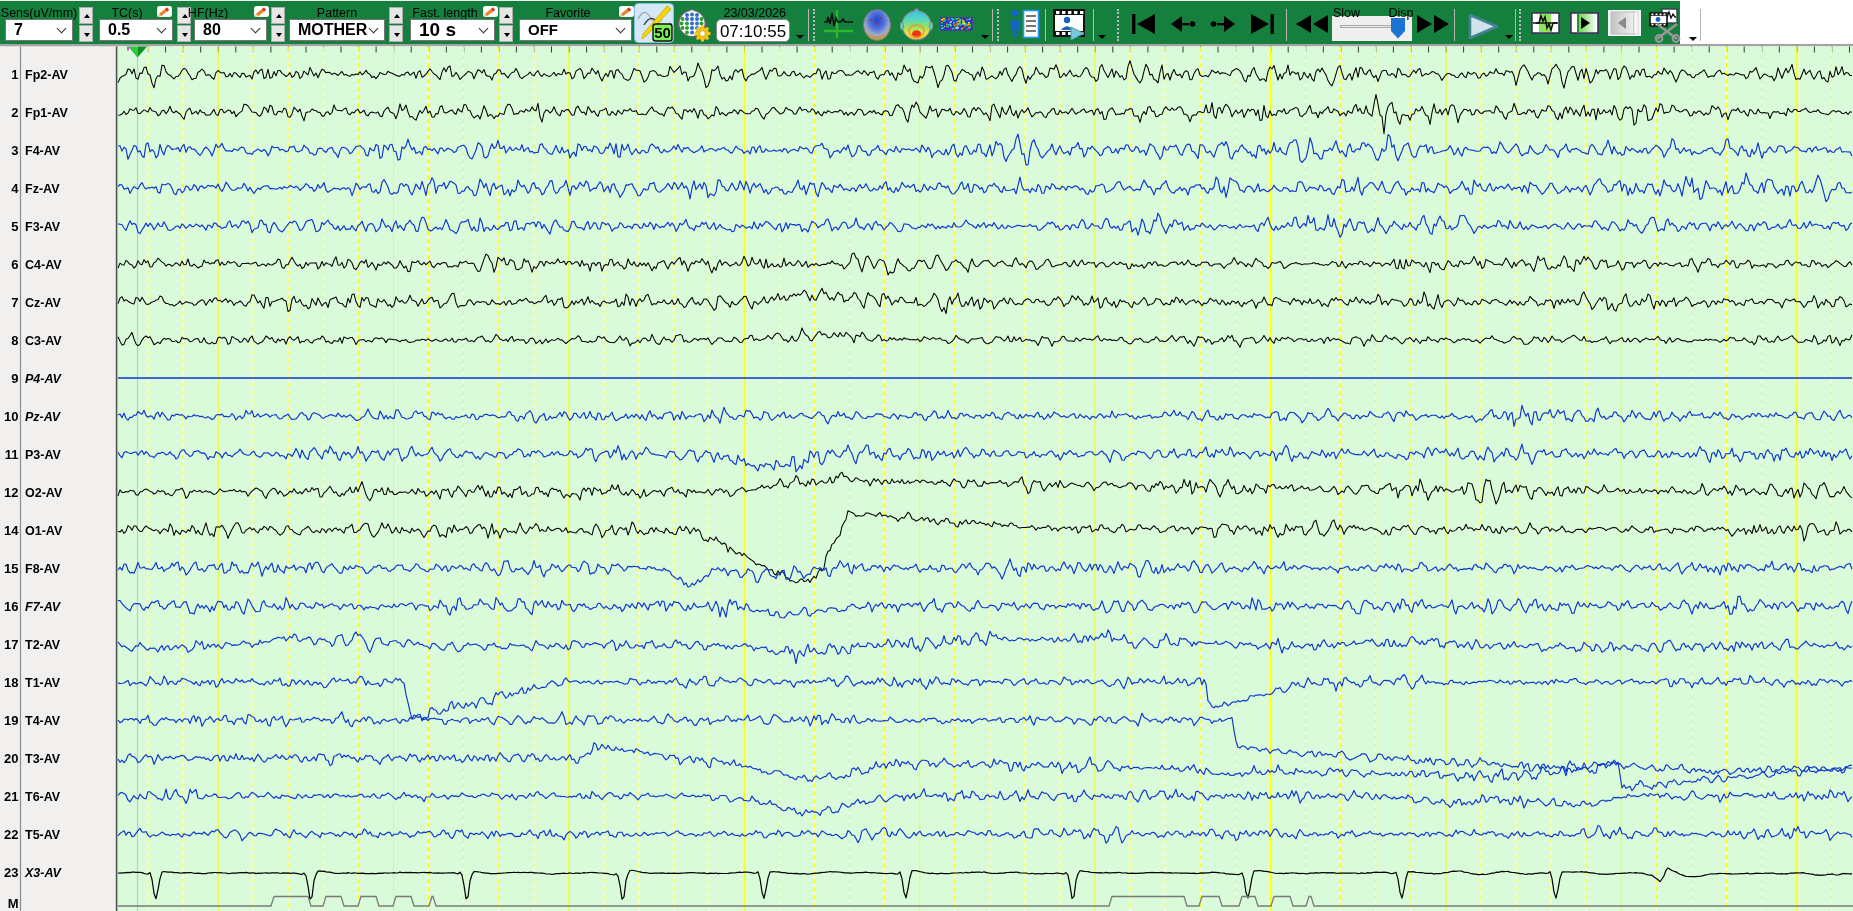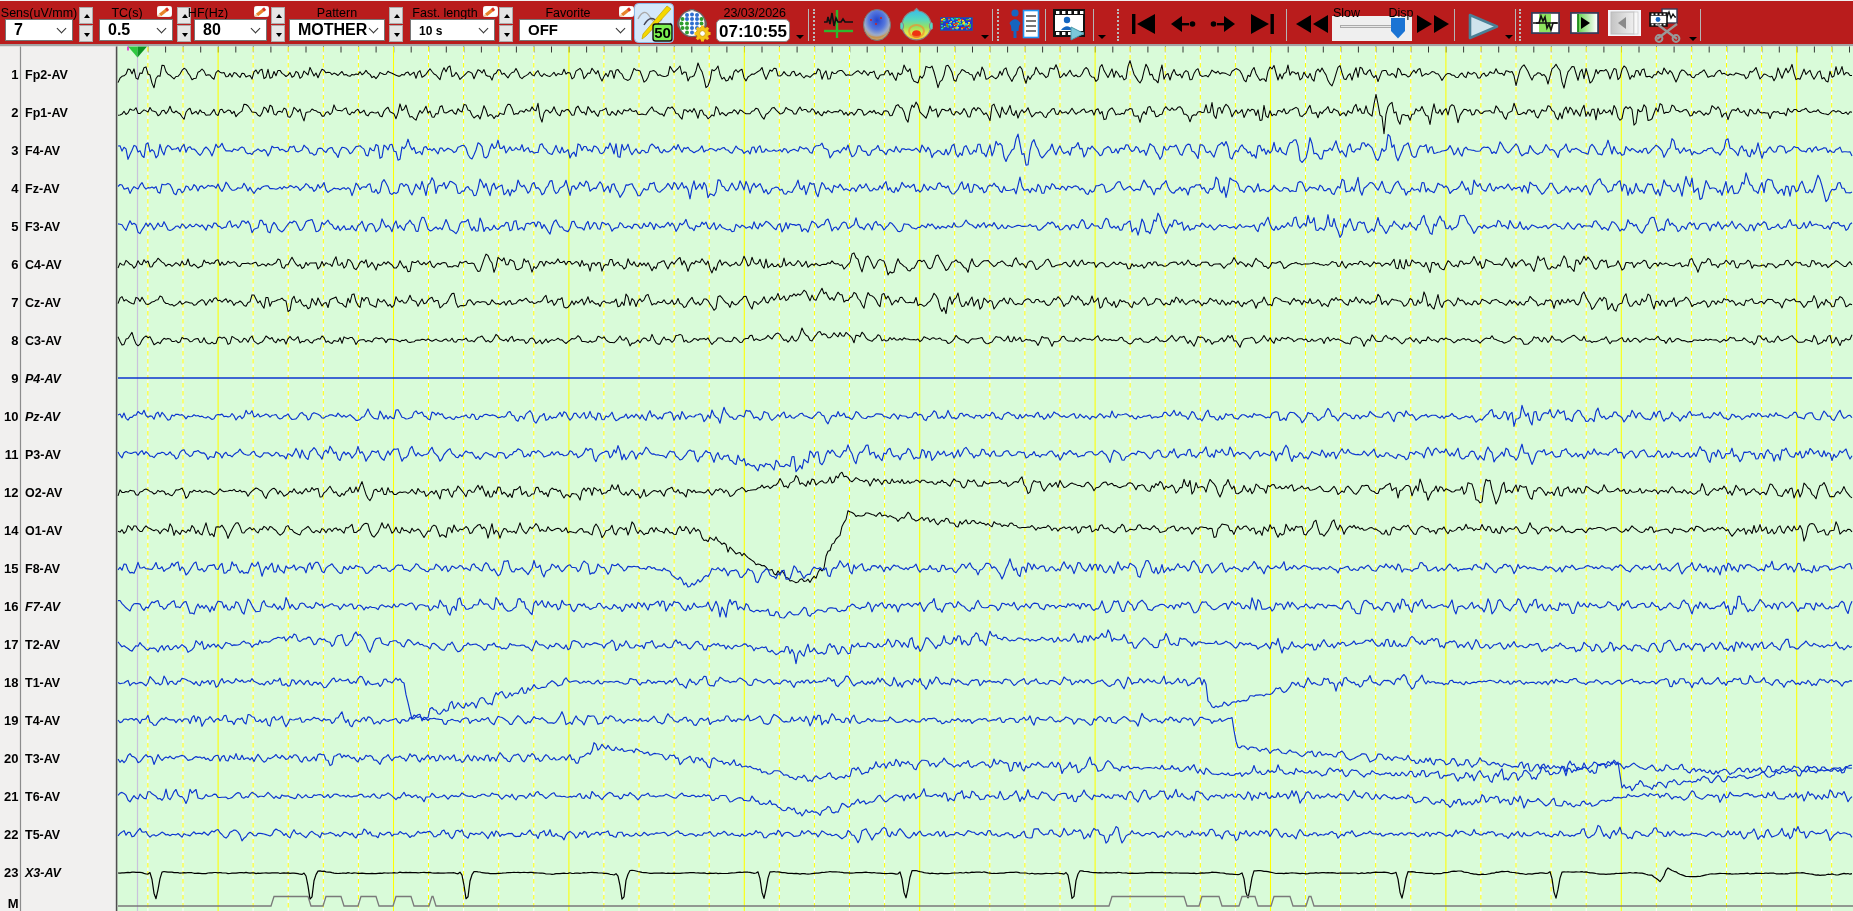--- a/index.html
+++ b/index.html
@@ -1,16 +1,16 @@
 <!DOCTYPE html>
 <html><head><meta charset="utf-8"><style>
 * {margin:0;padding:0;box-sizing:border-box}
 body {width:1853px;height:911px;overflow:hidden;font-family:"Liberation Sans",sans-serif;background:#fff;position:relative}
 .abs {position:absolute}
-#tb {position:absolute;left:0;top:0;width:1853px;height:44px;background:#b91c1c;border-top:1px solid #f0f0f0}
+#tb {position:absolute;left:0;top:0;width:1680px;height:44px;background:#15803d;border-top:1px solid #f0f0f0}
 .tl {position:absolute;top:5px;font-size:12.5px;text-align:center;color:#000;white-space:nowrap}
 .dd {position:absolute;top:18px;height:22px;background:#fff;border:1px solid #767676;font-weight:bold;line-height:20px;padding-left:8px;white-space:nowrap}
 .chev {position:absolute;right:7px;top:5px;width:7px;height:7px;border-right:1.6px solid #333;border-bottom:1.6px solid #333;transform:rotate(45deg)}
 .spin {position:absolute;top:6px;width:14px;height:35px}
 .sb {position:absolute;left:0;width:14px;height:17px;background:#e6e6e6;border:1px solid #acacac}
 .tup {position:absolute;left:3.5px;top:6px;width:0;height:0;border-left:3.5px solid transparent;border-right:3.5px solid transparent;border-bottom:4.5px solid #000}
 .tdn {position:absolute;left:3.5px;top:6.5px;width:0;height:0;border-left:3.5px solid transparent;border-right:3.5px solid transparent;border-top:4.5px solid #000}
 .dar {position:absolute;width:0;height:0;border-left:4px solid transparent;border-right:4px solid transparent;border-top:4.5px solid #000}
 .vsep {position:absolute;top:8px;height:32px;width:1px;background:#b5b5b5}
 .vdot {position:absolute;top:8px;height:32px;width:1px;border-left:2px dotted #bbb}
@@ -75,21 +75,21 @@
     </div>
 <div class="tl" style="left:375px;width:140px">Fast. length</div>
 <svg class="abs" style="left:483px;top:5px" width="15" height="11" viewBox="0 0 15 11">
       <rect x="0" y="0" width="15" height="11" rx="3" fill="#fff" stroke="#ddd" stroke-width="0.5"></rect>
       <g transform="rotate(-38 7 6)">
         <rect x="2" y="4.2" width="8.5" height="3.4" fill="#e8842c"></rect>
         <rect x="9.7" y="4.2" width="2.6" height="3.4" fill="#d93025"></rect>
         <polygon points="2,4.2 2,7.6 -1.2,5.9" fill="#f2c89c"></polygon>
       </g>
     </svg>
-<div class="dd" style="left:410px;width:85px"><span style="font-size:12px">10 s</span><span class="chev"></span></div>
+<div class="dd" style="left:410px;width:85px"><span style="font-size:19px">10 s</span><span class="chev"></span></div>
 <div class="spin" style="left:499px">
       <div class="sb">
         <div class="tup"></div>
       </div>
       <div class="sb" style="top:18px">
         <div class="tdn"></div>
       </div>
     </div>
 <div class="tl" style="left:498px;width:140px">Favorite</div>
 <svg class="abs" style="left:619px;top:5px" width="15" height="11" viewBox="0 0 15 11">
@@ -138,21 +138,21 @@
 <g stroke="#f5c518" stroke-width="3">
 <line x1="26.5" y1="16.5" x2="26.5" y2="32.5"></line>
           <line x1="18.5" y1="24.5" x2="34.5" y2="24.5"></line>
 <line x1="20.8" y1="18.8" x2="32.2" y2="30.2"></line>
           <line x1="32.2" y1="18.8" x2="20.8" y2="30.2"></line>
 </g>
 <circle cx="26.5" cy="24.5" r="2.8" fill="#fff" stroke="#c79a06" stroke-width="0.8"></circle>
 </g>
 </svg>
 <div class="abs" style="left:722px;top:5px;width:64px;text-align:right;font-size:12.5px">23/03/2026</div>
-<div class="abs" style="left:716px;top:18px;width:74px;height:23px;border:1px solid #888;border-radius:5px;background:#fff;text-align:center;font-size:17px;font-weight:bold;line-height:23px">07:10:55</div>
+<div class="abs" style="left:716px;top:18px;width:74px;height:23px;border:1px solid #888;border-radius:5px;background:#fff;text-align:center;font-size:17px;font-weight:normal;line-height:23px">07:10:55</div>
 <div class="dar" style="left:796px;top:34px"></div>
 <div class="vsep" style="left:808px"></div>
 <div class="vdot" style="left:813px"></div>
 <svg class="abs" style="left:823px;top:8px" width="31" height="30" viewBox="0 0 31 30">
 <line x1="14" y1="1" x2="14" y2="29" stroke="#2db82d" stroke-width="2.4"></line>
 <line x1="1" y1="22" x2="30" y2="22" stroke="#2db82d" stroke-width="2.4"></line>
 <path d="M1,13 L4,13 5,8 7,15 9,4 11,17 13,9 15,13 18,13 20,10 22,13 30,13" fill="none" stroke="#111" stroke-width="1.6"></path>
 </svg>
 <svg class="abs" style="left:861px;top:7px" width="32" height="33" viewBox="0 0 32 33">
 <defs>

